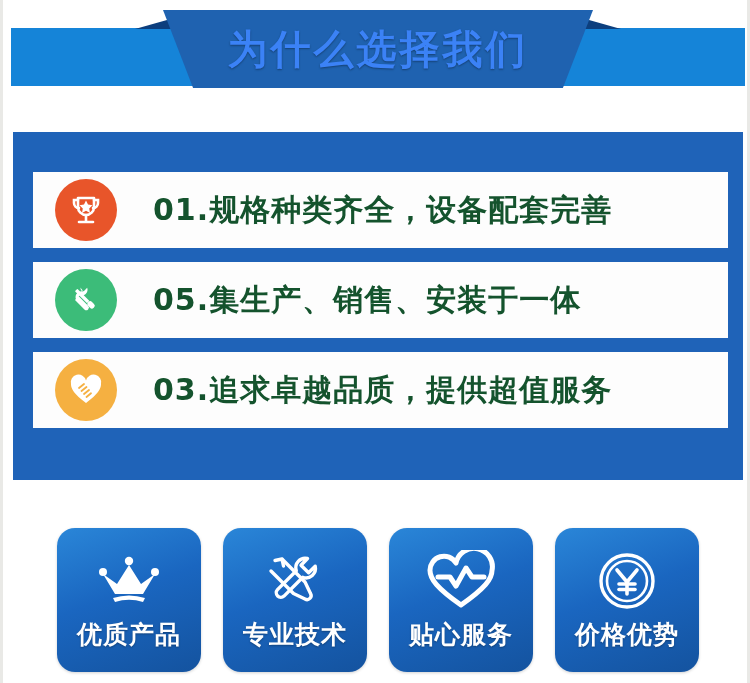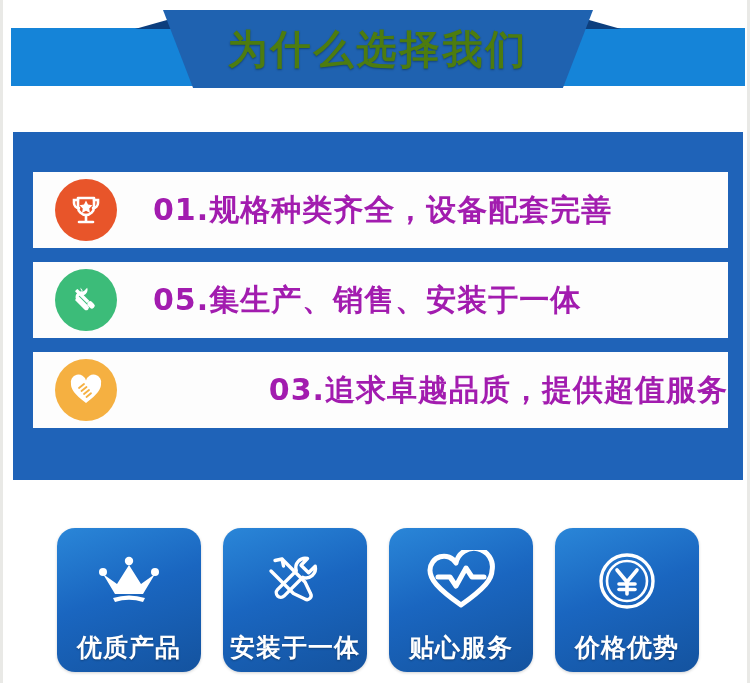--- a/index.html
+++ b/index.html
@@ -69,21 +69,21 @@
   }
   .ribbon-title {
     position: absolute;
     left: 160px;
     top: 10px;
     width: 430px;
     height: 78px;
     display: flex;
     align-items: center;
     justify-content: center;
-    color: #4d7c0f;
+    color: #3b82f6;
     font-size: 40px;
     font-weight: bold;
     letter-spacing: 3px;
     text-shadow: 0 1px 2px rgba(0,0,0,0.35);
     font-family: "DejaVu Sans", "Liberation Sans", sans-serif;
   }
 
   
   .panel {
     position: absolute;
@@ -98,35 +98,35 @@
   .feature-row {
     position: relative;
     height: 76px;
     background: #fdfdfd;
     margin-bottom: 14px;
     display: flex;
     align-items: center;
     box-sizing: border-box;
     padding-left: 22px;
   }
-  .feature-row:last-child { margin-bottom: 8px; justify-content: space-between; }
+  .feature-row:last-child { margin-bottom: 8px; }
 
   .ficon {
     width: 62px;
     height: 62px;
     border-radius: 50%;
     flex: 0 0 62px;
     display: flex;
     align-items: center;
     justify-content: center;
   }
   .ficon svg { display: block; }
   .ftext {
     margin-left: 36px;
-    color: #a21caf;
+    color: #14532d;
     font-size: 30px;
     font-weight: bold;
     letter-spacing: 1px;
     white-space: nowrap;
     font-family: "DejaVu Sans", "Liberation Sans", sans-serif;
   }
 
   
   .cards {
     position: absolute;
@@ -157,21 +157,21 @@
     align-items: center;
     justify-content: center;
   }
   .card-label {
     color: #ffffff;
     font-size: 25px;
     font-weight: bold;
     letter-spacing: 1px;
     text-shadow: 0 1px 2px rgba(0,0,0,0.30);
     line-height: 1;
-    margin-top: 17px;
+    margin-top: 4px;
     font-family: Liberation Sans, sans-serif;
   }
 </style>
 </head>
 <body>
 
 <div class="page">
 
   <div class="ribbon">
     <div class="ribbon-band"></div>
@@ -245,21 +245,21 @@
     <div class="card">
       <div class="card-icon">
         <svg width="66" height="62" viewBox="0 0 66 62">
           <g stroke="#fff" stroke-width="3.4" fill="none" stroke-linecap="round" stroke-linejoin="round">
             <path d="M45.5 8.5 a9.5 9.5 0 0 0 -11.2 12.3 L15.5 39.6 a4.6 4.6 0 0 0 6.5 6.5 L40.8 27.3 A9.5 9.5 0 0 0 53.2 16.2 L46.6 22.8 L39 15.2 Z"></path>
             <path d="M20.5 9.5 L43 32 L48.5 43.5 a4 4 0 0 1 -5.5 5.5 L31.5 43.5 L9 21"></path>
             <path d="M13 10.5 L20 9 L21.5 16"></path>
           </g>
         </svg>
       </div>
-      <div class="card-label">安装于一体</div>
+      <div class="card-label">专业技术</div>
     </div>
 
     <div class="card">
       <div class="card-icon">
         <svg width="72" height="62" viewBox="0 0 72 62">
           <path d="M36 55 C 12 38 5 29 5 20.5 A 14 14 0 0 1 31 13 A 14 14 0 0 1 67 20.5 C 67 29 60 38 36 55 Z" fill="none" stroke="#fff" stroke-width="5" stroke-linejoin="round"></path>
           <path d="M13 27 L25 27 L31 36 L41 18 L47 27 L59 27" fill="none" stroke="#fff" stroke-width="5" stroke-linecap="round" stroke-linejoin="round"></path>
         </svg>
       </div>
       <div class="card-label">贴心服务</div>

